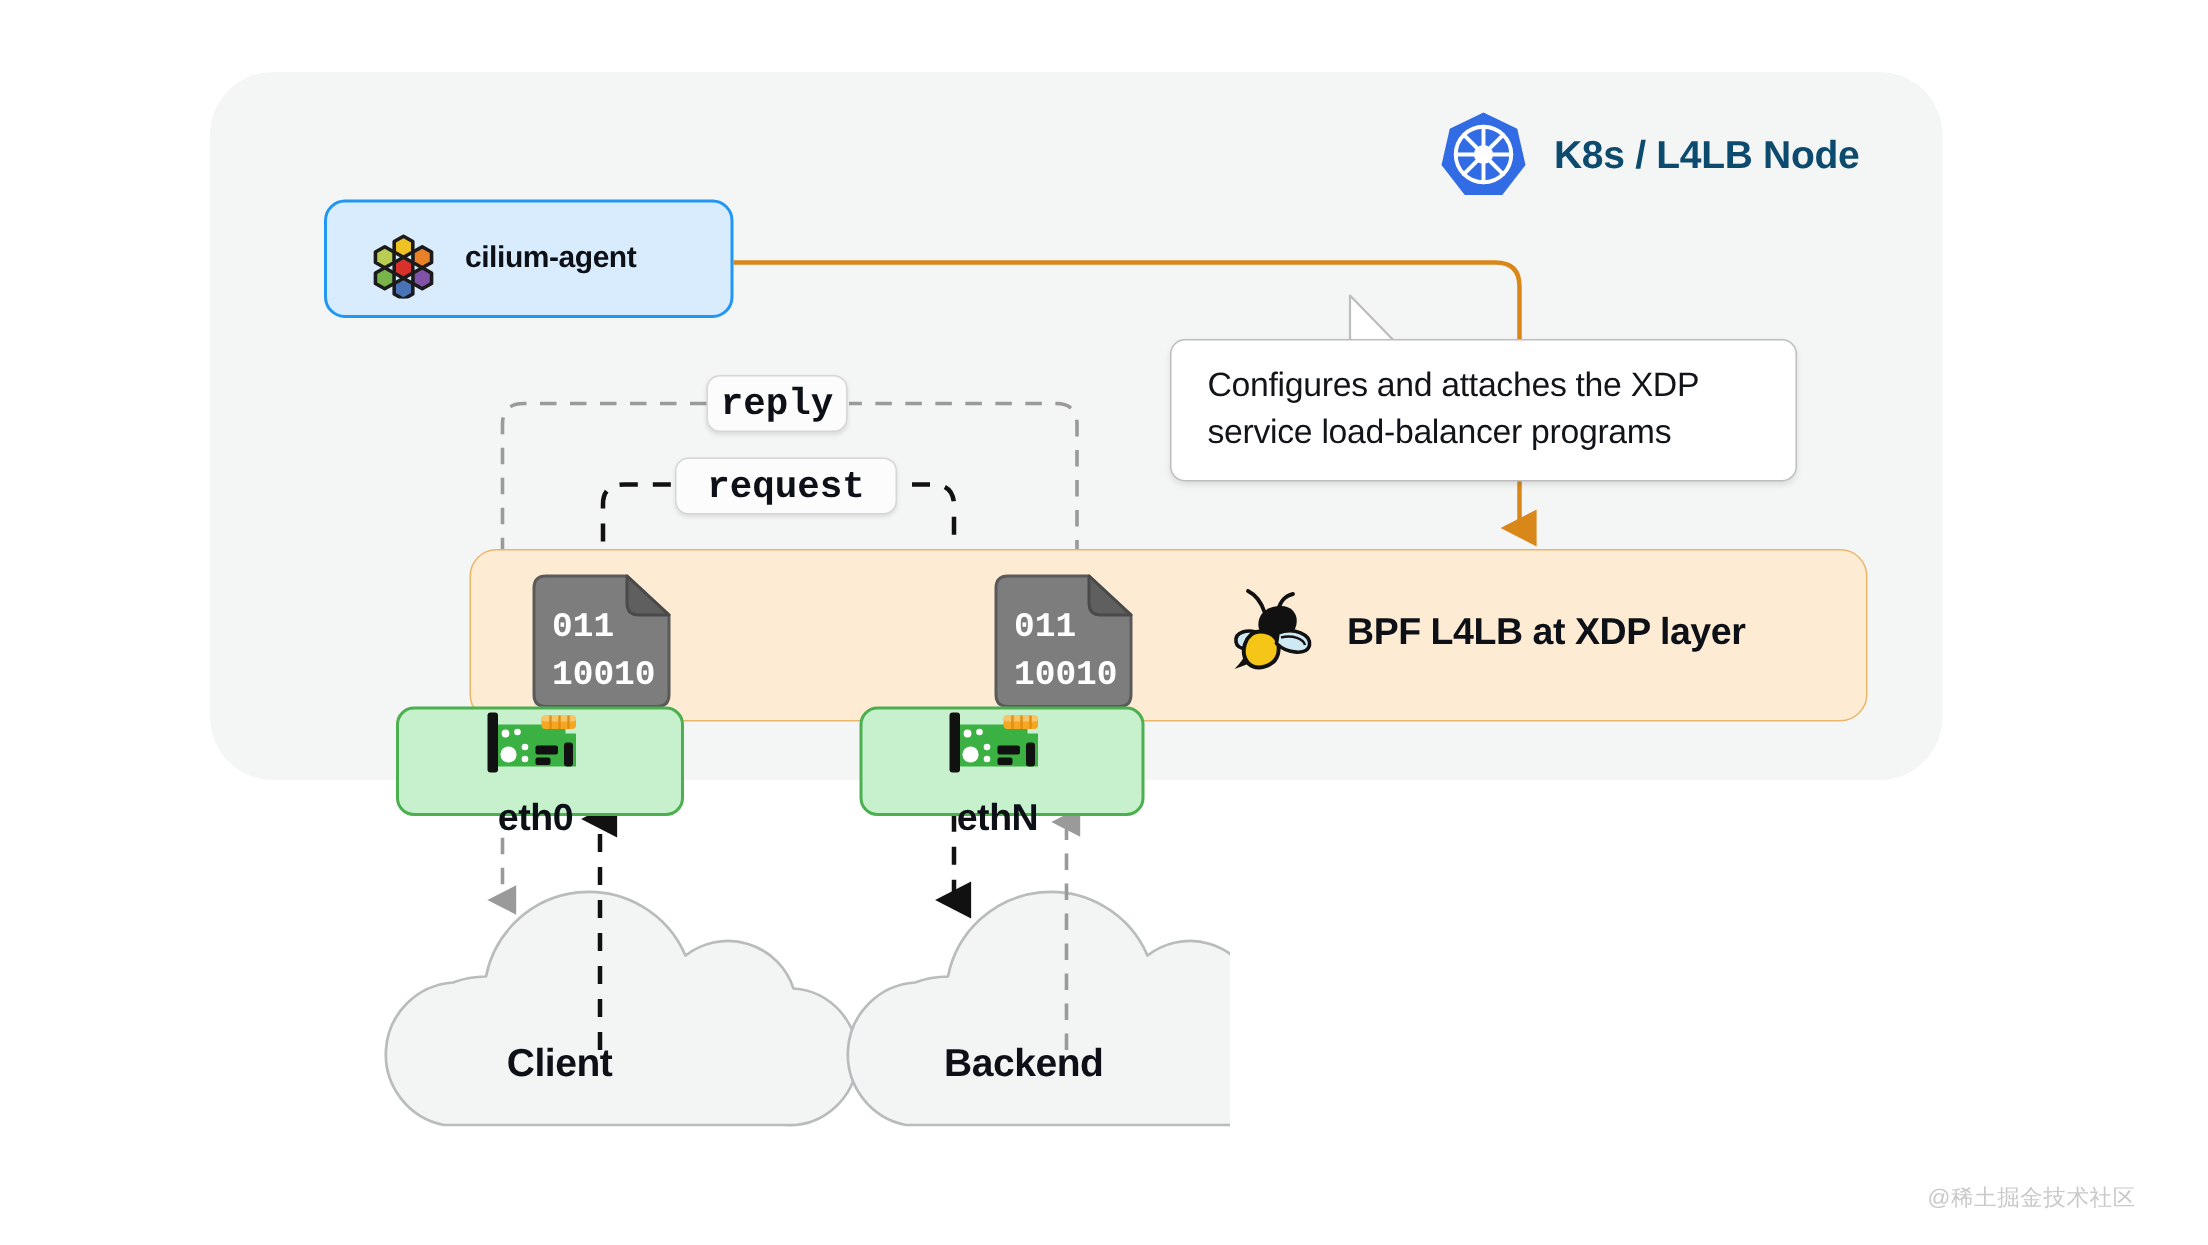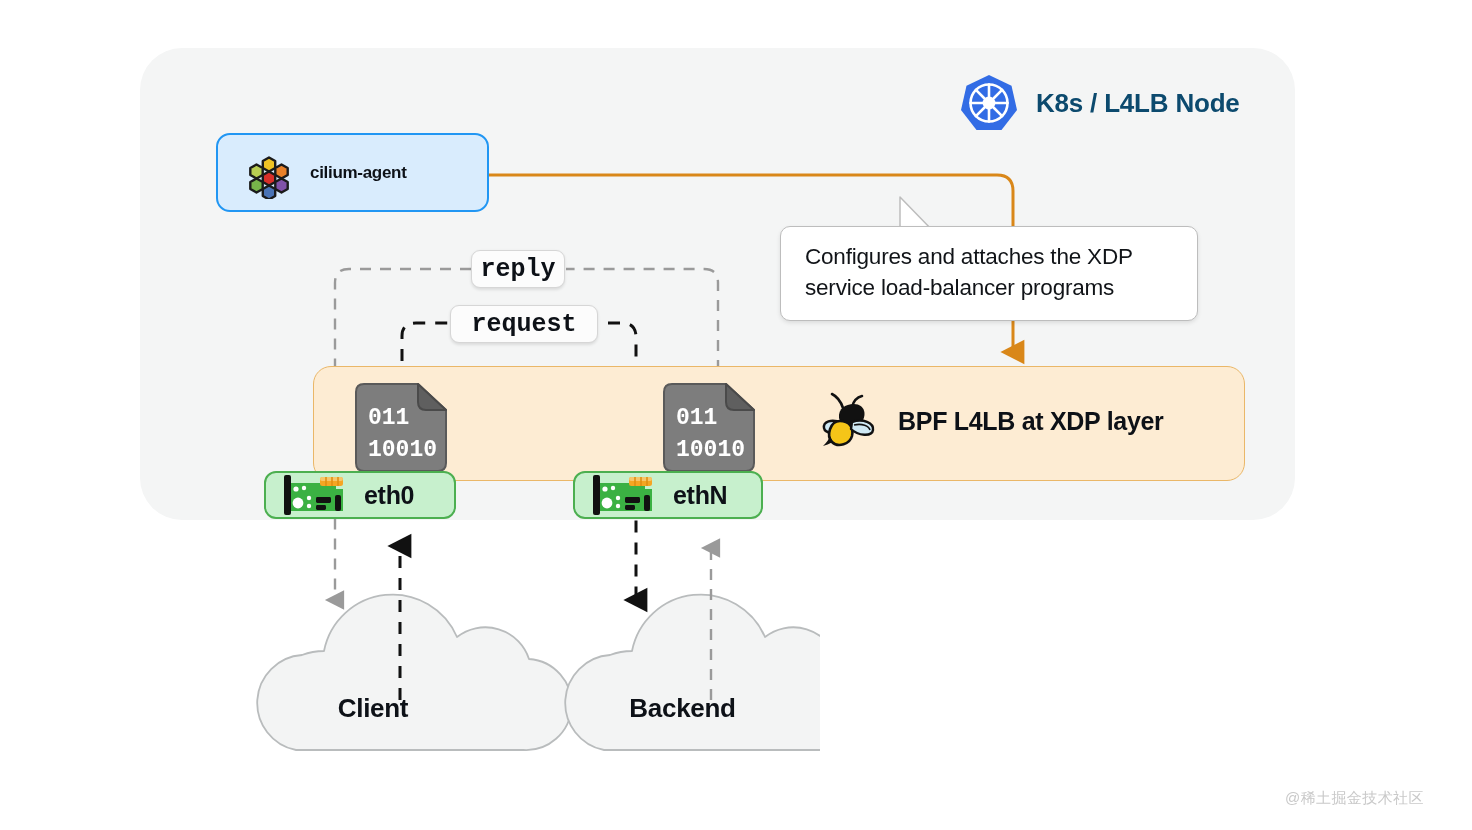--- a/index.html
+++ b/index.html
@@ -41,21 +41,21 @@
     left: 216px; top: 133px;
     width: 273px; height: 79px;
     background: #d9ecfd;
     border: 2.5px solid #2196f3;
     border-radius: 14px;
     display: flex; align-items: center; gap: 14px;
     padding-left: 24px;
     box-sizing: border-box;
   }
   #cilium-label {
-    font-size: 17px; font-weight: bold; color: #0d1117;
+    font-size: 20px; font-weight: bold; color: #0d1117;
     letter-spacing: -0.3px;
     text-align: center;
   }
 
   
   #callout {
     left: 780px; top: 226px;
     width: 418px; height: 95px;
     background: #ffffff;
     border: 1.5px solid #bdbdbd;
@@ -89,27 +89,28 @@
 
   
   .packet {
     width: 96px; height: 95px;
   }
   #packet-eth0  { left: 354px; top: 380px; }
   #packet-ethn  { left: 662px; top: 380px; }
 
   
   .nic-box {
-    height: 48px;
+    height: 73px;
     background: #c7f0cd;
     border: 2.5px solid #4caf50;
     border-radius: 12px;
     display: flex; align-items: center; gap: 14px;
     padding-left: 16px; padding-right: 22px;
     box-sizing: border-box;
+    flex-direction: column;
   }
   #nic-eth0 { left: 264px; top: 471px; width: 192px; }
   #nic-ethn { left: 573px; top: 471px; width: 190px; }
   .nic-label {
     font-size: 25px; font-weight: bold; color: #0d1117;
     letter-spacing: -0.3px;
   }
 
   
   .path-label {

